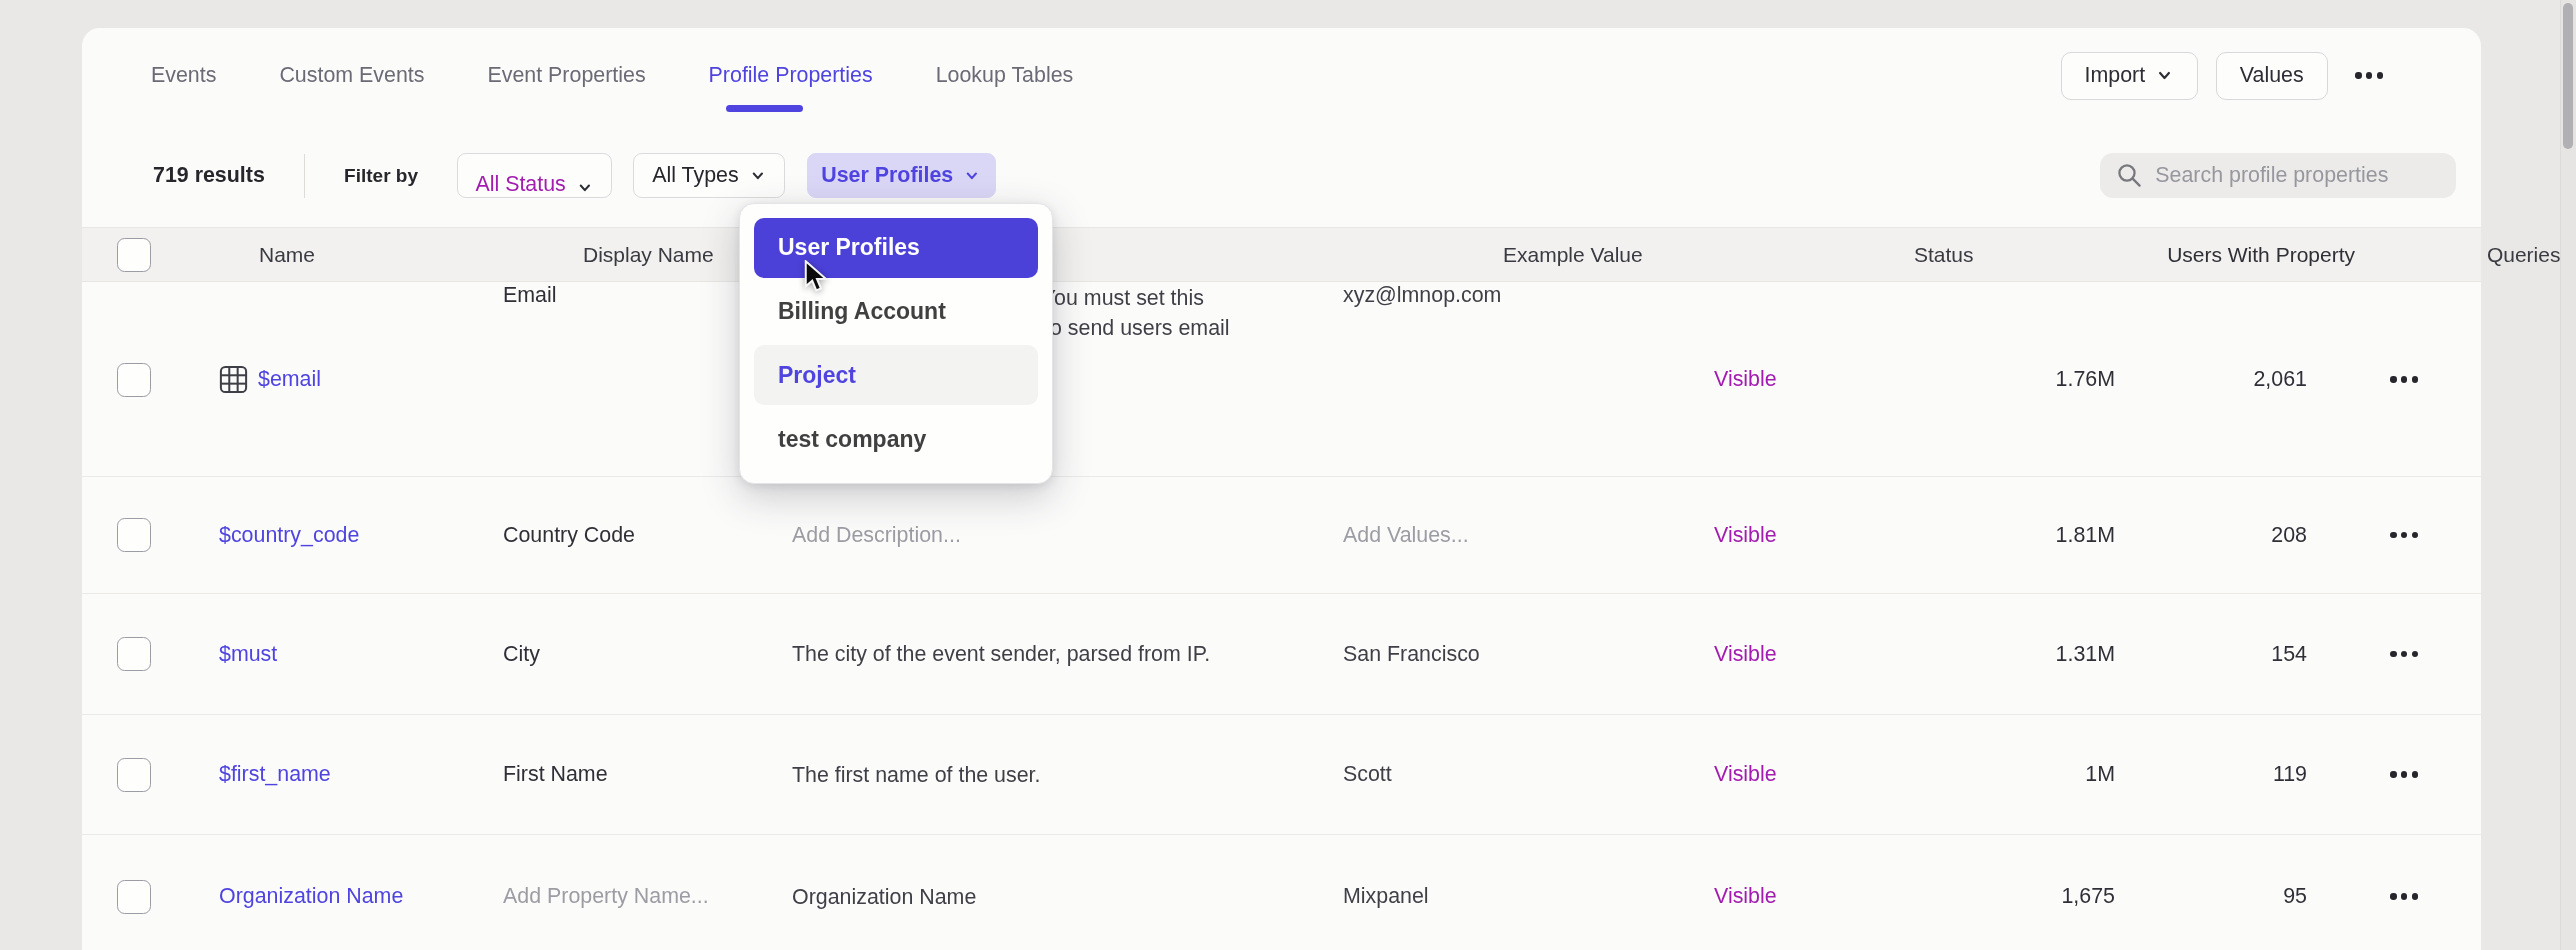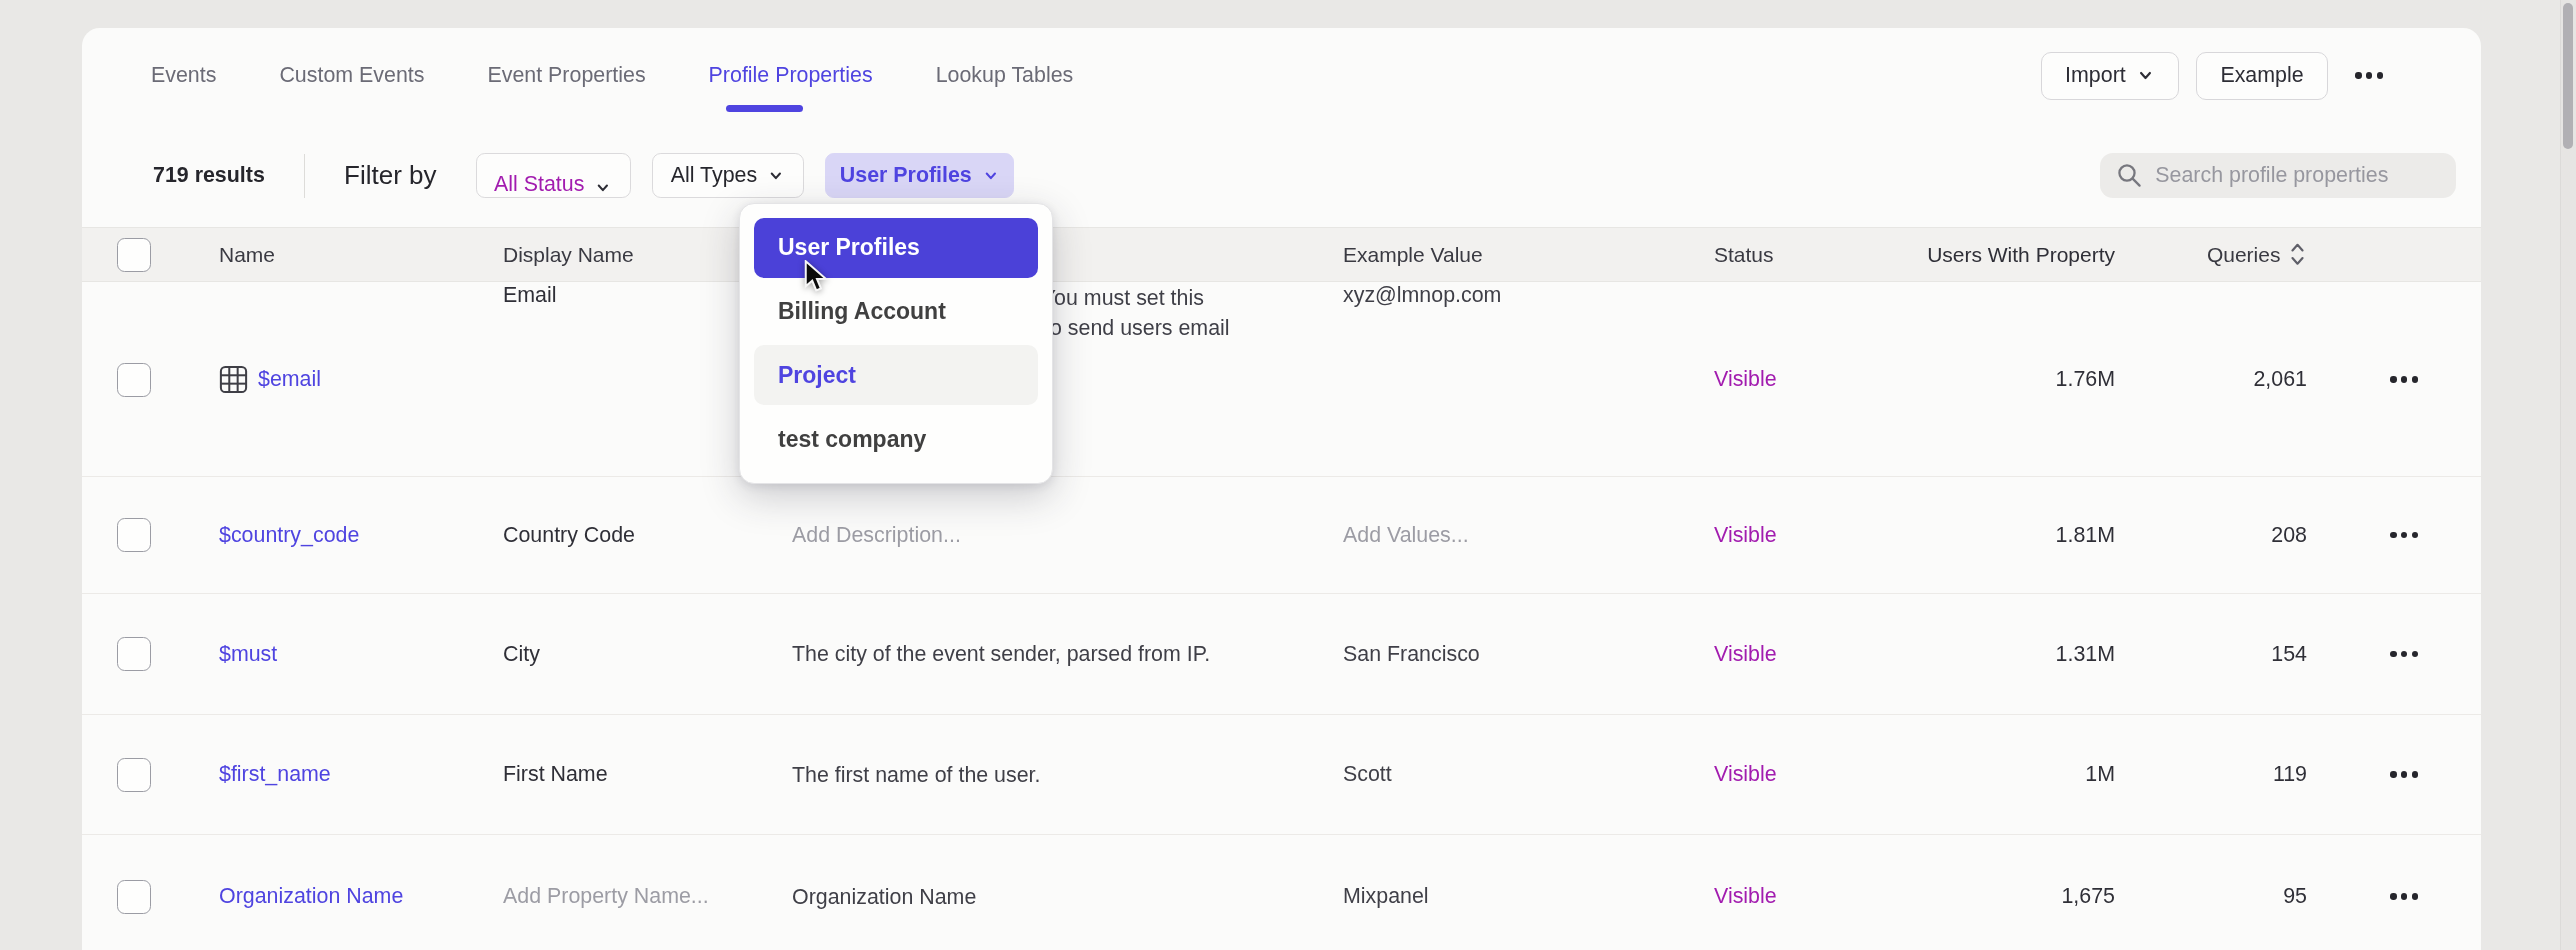--- a/index.html
+++ b/index.html
@@ -24,21 +24,21 @@
   .btn {
     height:48px; border:1.3px solid #d8d7da; border-radius:10px; background:#fdfdfc;
     display:flex; align-items:center; gap:10px; padding:0 23px; font-size:21.4px; color:#2d2d35; cursor:pointer; white-space:nowrap;
   }
   .dots { display:flex; gap:4.4px; align-items:center; padding:0 10px; cursor:pointer; }
   .dots i { width:6.3px; height:6.3px; border-radius:50%; background:#26262c; }
   
   .filterbar { position:absolute; left:0; top:95px; width:100%; height:105px; display:flex; align-items:center; padding-left:71px;gap:10px; }
   .results { font-size:21.4px; font-weight:700; color:#26262c; }
   .vdiv { width:1.3px; height:44px; background:#dddcd9; margin:0 29px; }
-  .filterby { font-size:26px; font-weight:400; color:#26262c; margin-right:17.7px; }
+  .filterby { font-size:19px; font-weight:700; color:#26262c; margin-right:17.7px; }
   .fbtn {
     height:45px; border:1.3px solid #dbdadc; border-radius:8.8px; background:#fdfdfc;
     display:flex; align-items:center; justify-content:center; gap:10px; font-size:21.4px; color:#26262c; cursor:pointer; margin-left:11.3px; white-space:nowrap;
   }
   .fbtn.status { width:155px; }
   .fbtn.types { width:152px; }
   .fbtn.chip { width:189px; background:#d9d6f6; border-color:#d9d6f6; color:#4f44e0; font-weight:600; }
   .search {
     position:absolute; right:25px; top:30px; width:356px; height:45px; background:#ecebe9; border-radius:13px;
     display:flex; align-items:center; padding:0 15px; gap:11.3px;
@@ -46,21 +46,21 @@
   .search input {
     border:none; outline:none; background:transparent; font-family:"Liberation Sans",sans-serif;
     font-size:21.4px; color:#3e3e46; width:100%;
   }
   .search input::placeholder { color:#97979f; }
   
   .grid { display:grid; grid-template-columns:102px 284px 289px 551px 371px 189px 212px 192px 126px; padding-left:35px; padding-right:47px; align-items:center; }
   .thead {
     position:absolute; left:0; top:199px; width:100%; height:55px; background:#f2f1ef;
     border-top:1.3px solid #e7e6e3; border-bottom:1.3px solid #e7e6e3;
-    font-size:21px; color:#3a3a42; font-weight:500;
+    font-size:21px; color:#3a3a42; font-weight:500;gap:40px;
   }
   .rows { position:absolute; left:0; top:255px; width:100%; }
   .row { border-bottom:1.3px solid #eceae7; font-size:21.4px; }
   .row:last-child { border-bottom:none; }
   .r-tall { height:194px; }
   .r2 { height:117px; } .r3 { height:121px; } .r4 { height:120px; } .r5 { height:123px; }
   .cell-right { justify-self:end; text-align:right; color:#2f2f37; }
   .qhead { display:flex; align-items:center; gap:7.6px; justify-self:end; }
   .name { color:#4f44e0; cursor:pointer; display:flex; align-items:center; gap:10px; }
   .dname { color:#2f2f37; }
@@ -102,21 +102,21 @@
     <div class="topbtns">
       <div class="btn">
         <span>Import</span>
         <span>
           <svg width="19" height="19" viewBox="0 0 30 30">
               <path d="M8 11 L15 19 L22 11" fill="none" stroke="#2d2d35" stroke-width="3.4" stroke-linecap="round" stroke-linejoin="round"></path>
             </svg>
         </span>
       </div>
       <div class="btn">
-        <span>Example</span>
+        <span>Values</span>
       </div>
       <div class="dots" title="">
         <i></i>
           <i></i>
           <i></i>
       </div>
     </div>
   </div>
 
   <div class="filterbar">

